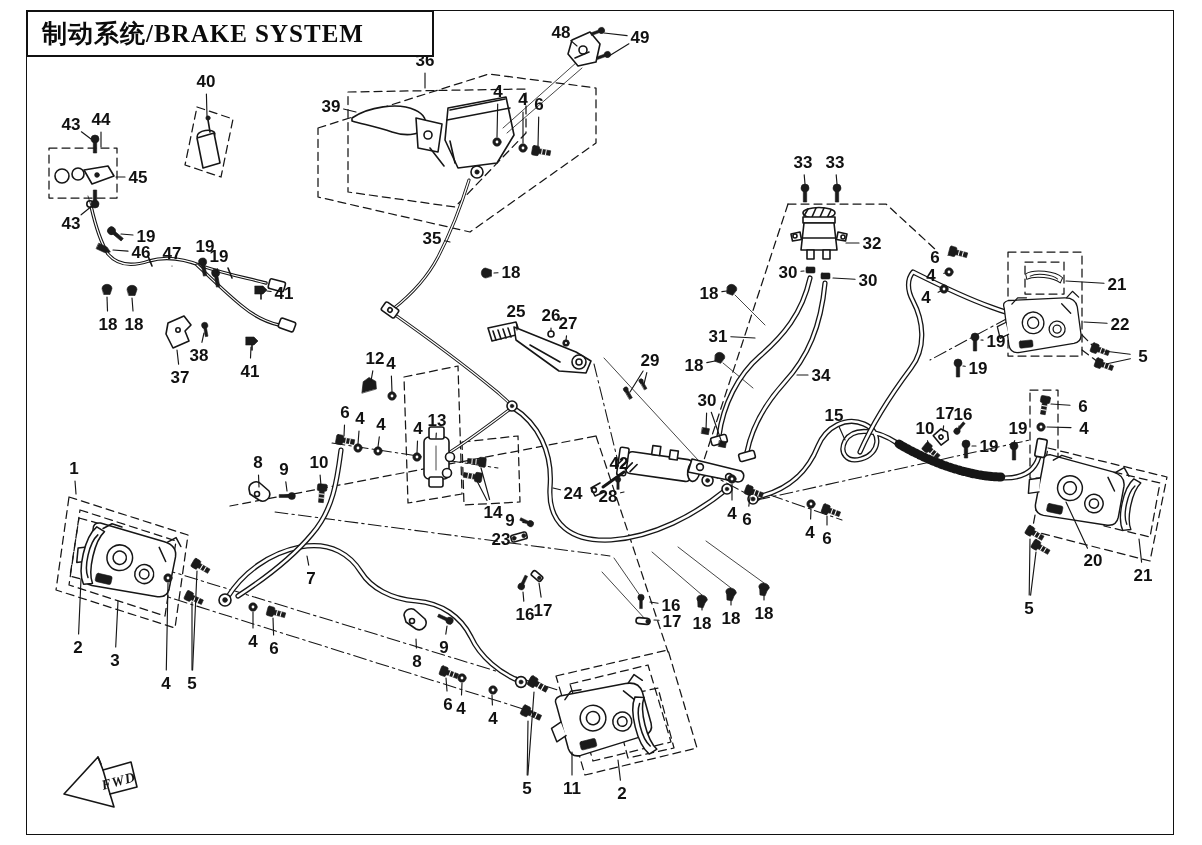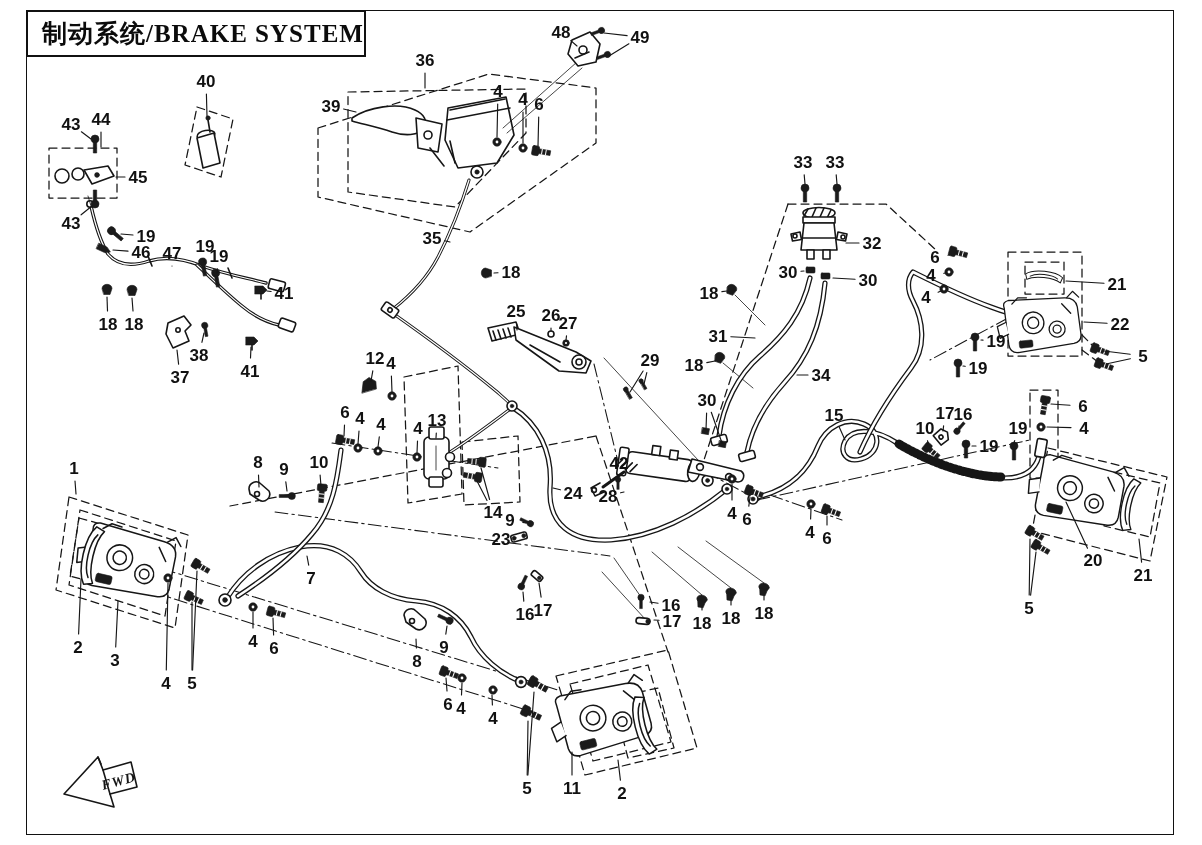--- a/index.html
+++ b/index.html
@@ -1,18 +1,18 @@
 <!DOCTYPE html>
 <html><head>
 <meta charset="utf-8">
 <style>
   html,body{margin:0;padding:0;background:#fff;width:1202px;height:845px;overflow:hidden}
   #page{position:relative;width:1202px;height:845px;background:#fff;font-family:"Liberation Sans",sans-serif}
   #outer-border{position:absolute;left:26px;top:10px;width:1148px;height:825px;border:1.6px solid #111;box-sizing:border-box}
-  #title-box{position:absolute;left:26px;top:10px;width:340px;height:47px;border:2px solid #111;box-sizing:border-box;display:flex;align-items:center;background:#fff}
+  #title-box{position:absolute;left:26px;top:10px;width:408px;height:47px;border:2px solid #111;box-sizing:border-box;display:flex;align-items:center;background:#fff}
   #title-box span{font-family:"Liberation Serif","DejaVu Serif",serif;font-weight:bold;font-size:25px;letter-spacing:1px;padding-left:14px;color:#0b0b0b;white-space:nowrap}
   svg{position:absolute;left:0;top:0}
   svg *{stroke:#161616;fill:none;stroke-width:1.6;stroke-linecap:round;stroke-linejoin:round}
   .fw{fill:#fff}
   .fd{fill:#1b1b1b;stroke:#1b1b1b;stroke-width:.6}
   .tube-o{stroke-width:5.2}
   .tube-i{stroke:#fff;stroke-width:2.6}
   .pipe-o{stroke-width:3.1}
   .pipe-i{stroke:#fff;stroke-width:1.3}
   .cable-o{stroke-width:3.4}

